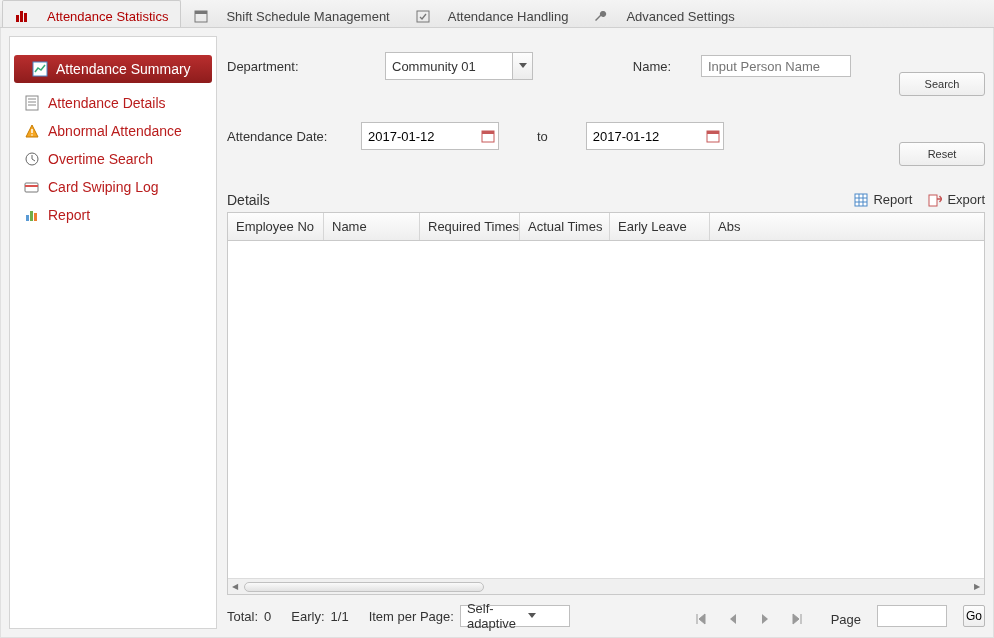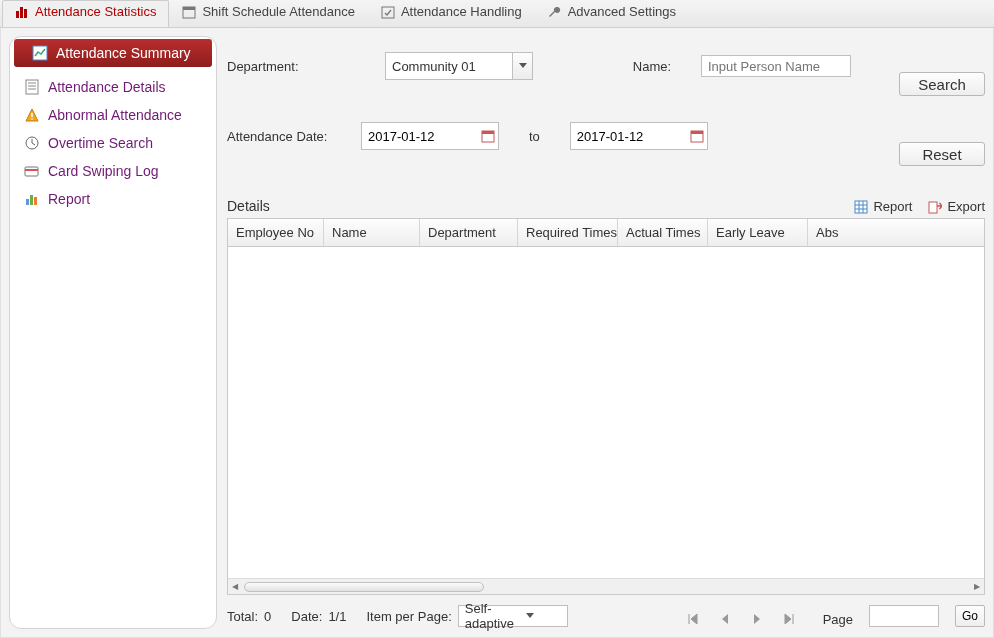--- a/index.html
+++ b/index.html
@@ -20,29 +20,29 @@
     .top-tabs {
       display: flex;
       align-items: center;
       background: linear-gradient(#f4f4f4, #e8e8e8);
       border-bottom: 1px solid #d0d0d0;
       height: 28px;
       padding: 0 2px;
     }
     .tab {
       display: flex;
-      align-items: flex-end;
+      align-items: flex-start;
       padding: 8px 12px;
       height: 27px;
       border: 1px solid transparent;
       border-bottom: none;
       cursor: pointer;
       font-size: 13px;
       color: #444;
-      gap: 6px;
+      gap: 18px;
     }
     .tab.active {
       color: #b00000;
       background: #f0f0f0;
       border: 1px solid #ccc;
       border-bottom: none;
       border-radius: 2px 2px 0 0;
     }
     .tab-icon { width: 14px; height: 14px; display: inline-flex; align-items: center; justify-content: center; }
     
@@ -53,32 +53,32 @@
       gap: 10px;
       background: #f3f3f3;
       border: 1px solid #e0e0e0;
       border-top: none;
     }
     
     .sidebar {
       width: 232px;
       background: #fff;
       border: 1px solid #d4d4d4;
-      border-radius: 12px;
-      padding-top: 0;
+      border-radius: 0;
+      padding-top: 16px;
     }
     .sidebar-item {
       display: flex;
       align-items: center;
       height: 28px;
       padding: 0 14px;
       gap: 8px;
       cursor: pointer;
       font-size: 14px;
-      color: #701a75;
+      color: #b91c1c;
     }
     .sidebar-item.selected {
       background: linear-gradient(#b92e2e, #8e1c1c);
       color: #fff;
       border-radius: 3px;
       margin: 2px 4px 6px 4px;
       padding-left: 18px;
     }
     .sidebar-item-icon { width: 16px; height: 16px; display: inline-flex; align-items: center; justify-content: center; }
     
@@ -126,48 +126,48 @@
       font-size: 13px;
       height: 20px;
     }
     .date-cal {
       width: 20px;
       height: 20px;
       display: flex; align-items: center; justify-content: center;
       cursor: pointer;
       margin-right: 1px;
     }
-    .to-text { margin: 0 6px; text-align: right; }
+    .to-text { margin: 0 14px; text-align: right; }
     .name-label { margin-left: 70px; width: 50px; min-width: 50px; text-align: center; }
     .text-input {
       height: 22px;
       width: 150px;
       border: 1px solid #bfbfbf;
       padding: 0 6px;
       font-size: 13px;
       color: #999;
       background: #fff;
     }
     .spacer { flex: 1; }
     .btn {
       height: 24px;
       min-width: 86px;
       background: linear-gradient(#fdfdfd,#eeeeee);
       border: 1px solid #b8b8b8;
       border-radius: 3px;
       cursor: pointer;
-      font-size: 15px;
+      font-size: 11px;
       color: #333;
       margin-top: 36px;
     }
     
     .details-bar {
       display: flex;
-      align-items: flex-end;
-      margin-top: 22px;
+      align-items: flex-start;
+      margin-top: 16px;
       margin-bottom: 4px;
     }
     .details-label { font-size: 14px; color: #333; }
     .action-link {
       display: flex;
       align-items: center;
       gap: 5px;
       margin-left: 16px;
       cursor: pointer;
       color: #333;
@@ -251,21 +251,21 @@
     .pager { display: flex; align-items: flex-end; gap: 16px; }
     .pager-icon { cursor: pointer; width:16px; height:16px; display:inline-flex; align-items:center; justify-content:center; }
     .page-input {
       width: 70px;
       height: 22px;
       border: 1px solid #bfbfbf;
       background: #fff;
     }
     .go-btn {
       height: 22px;
-      width: 30px;
+      width: 22px;
       border: 1px solid #b8b8b8;
       background: linear-gradient(#fdfdfd,#eeeeee);
       font-size: 12px;
       cursor: pointer;
       border-radius: 2px;
     }
     svg { display: block; }
   </style>
 </head>
 <body>
@@ -281,21 +281,21 @@
     </span>
     <span>Attendance Statistics</span>
   </div>
   <div class="tab">
     <span class="tab-icon">
       <svg width="14" height="14">
           <rect x="1" y="2" width="12" height="11" fill="none" stroke="#777" stroke-width="1"></rect>
           <rect x="1" y="2" width="12" height="3" fill="#777"></rect>
         </svg>
     </span>
-    <span>Shift Schedule Attendance</span>
+    <span>Shift Schedule Management</span>
   </div>
   <div class="tab">
     <span class="tab-icon">
       <svg width="14" height="14">
           <rect x="1" y="2" width="12" height="11" fill="none" stroke="#777" stroke-width="1"></rect>
           <path d="M4 8 L6 10 L10 5" stroke="#777" fill="none" stroke-width="1.3"></path>
         </svg>
     </span>
     <span>Attendance Handling</span>
   </div>
@@ -438,41 +438,40 @@
             </svg>
         </span>
         <span>Export</span>
       </div>
     </div>
 
     <div class="table-wrap">
       <div class="thead">
         <div class="th" style="width:96px">Employee No</div>
         <div class="th" style="width:96px">Name</div>
-        <div class="th" style="width:98px">Department</div>
         <div class="th" style="width:100px">Required Times</div>
         <div class="th" style="width:90px">Actual Times</div>
         <div class="th" style="width:100px">Early Leave</div>
         <div class="th" style="flex:1">Abs</div>
       </div>
       <div class="tbody"></div>
       <div class="hscroll">
         <span class="scroll-btn">◀</span>
         <div class="scroll-track">
           <div class="scroll-thumb"></div>
         </div>
         <span class="scroll-btn">▶</span>
       </div>
     </div>
 
     <div class="footer">
       <span>Total:</span>
       <span>0</span>
       <span class="sep"></span>
-      <span>Date:</span>
+      <span>Early:</span>
       <span>1/1</span>
       <span class="sep"></span>
       <span>Item per Page:</span>
       <div class="items-combo">
         <span>Self-adaptive</span>
         <span class="combo-arrow">
           <svg width="8" height="6">
               <path d="M0 0 L8 0 L4 5 Z" fill="#555"></path>
             </svg>
         </span>

